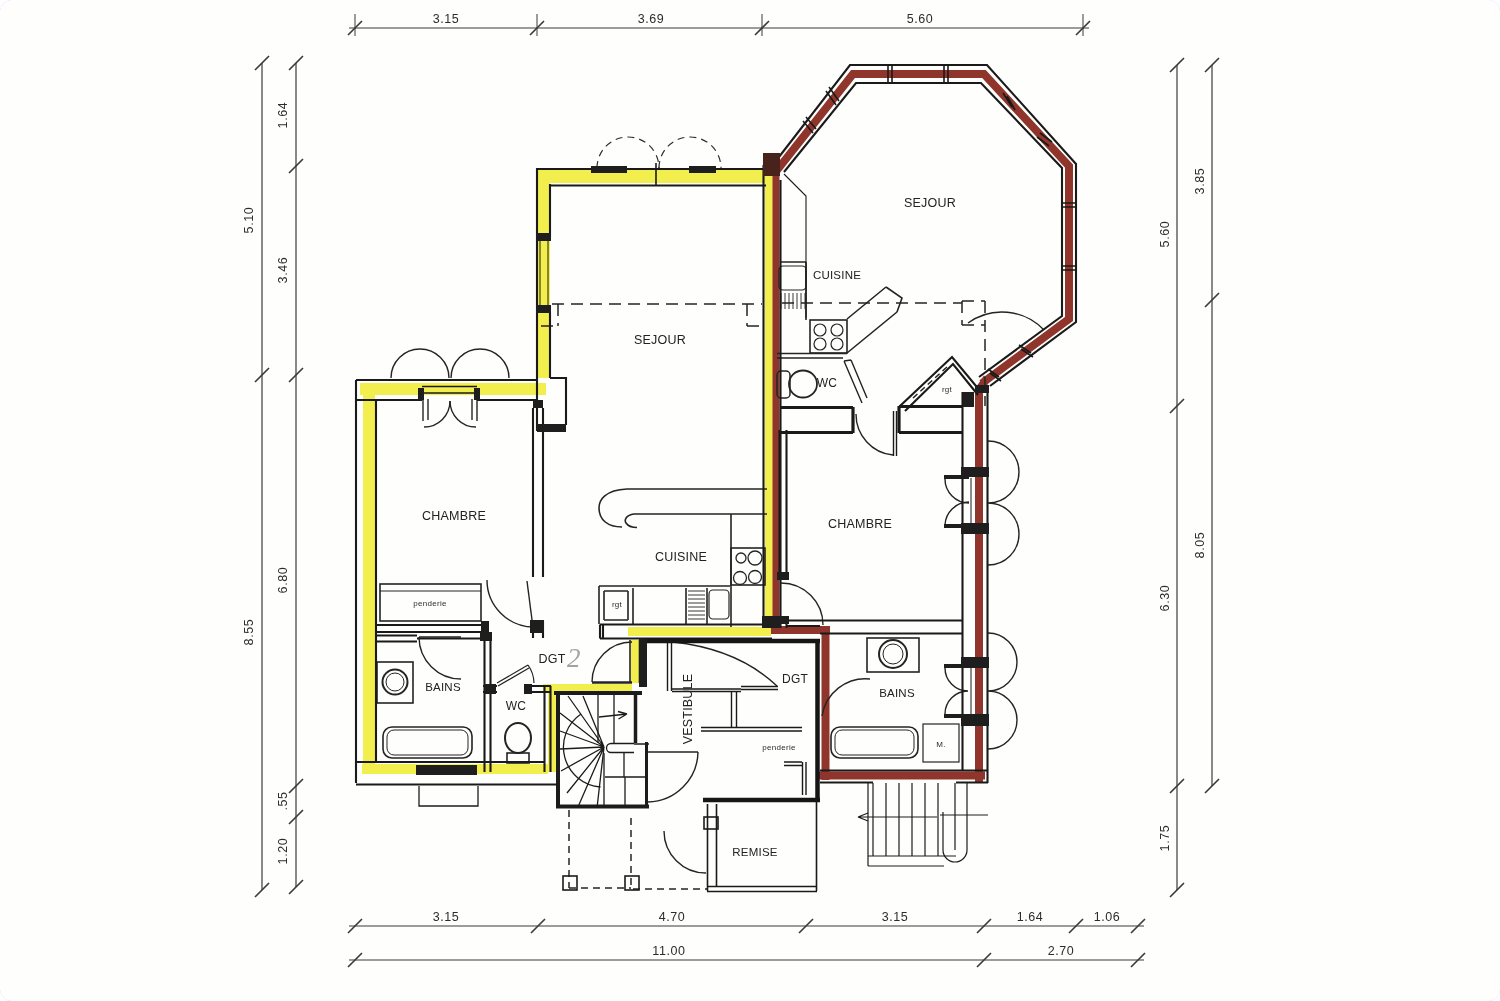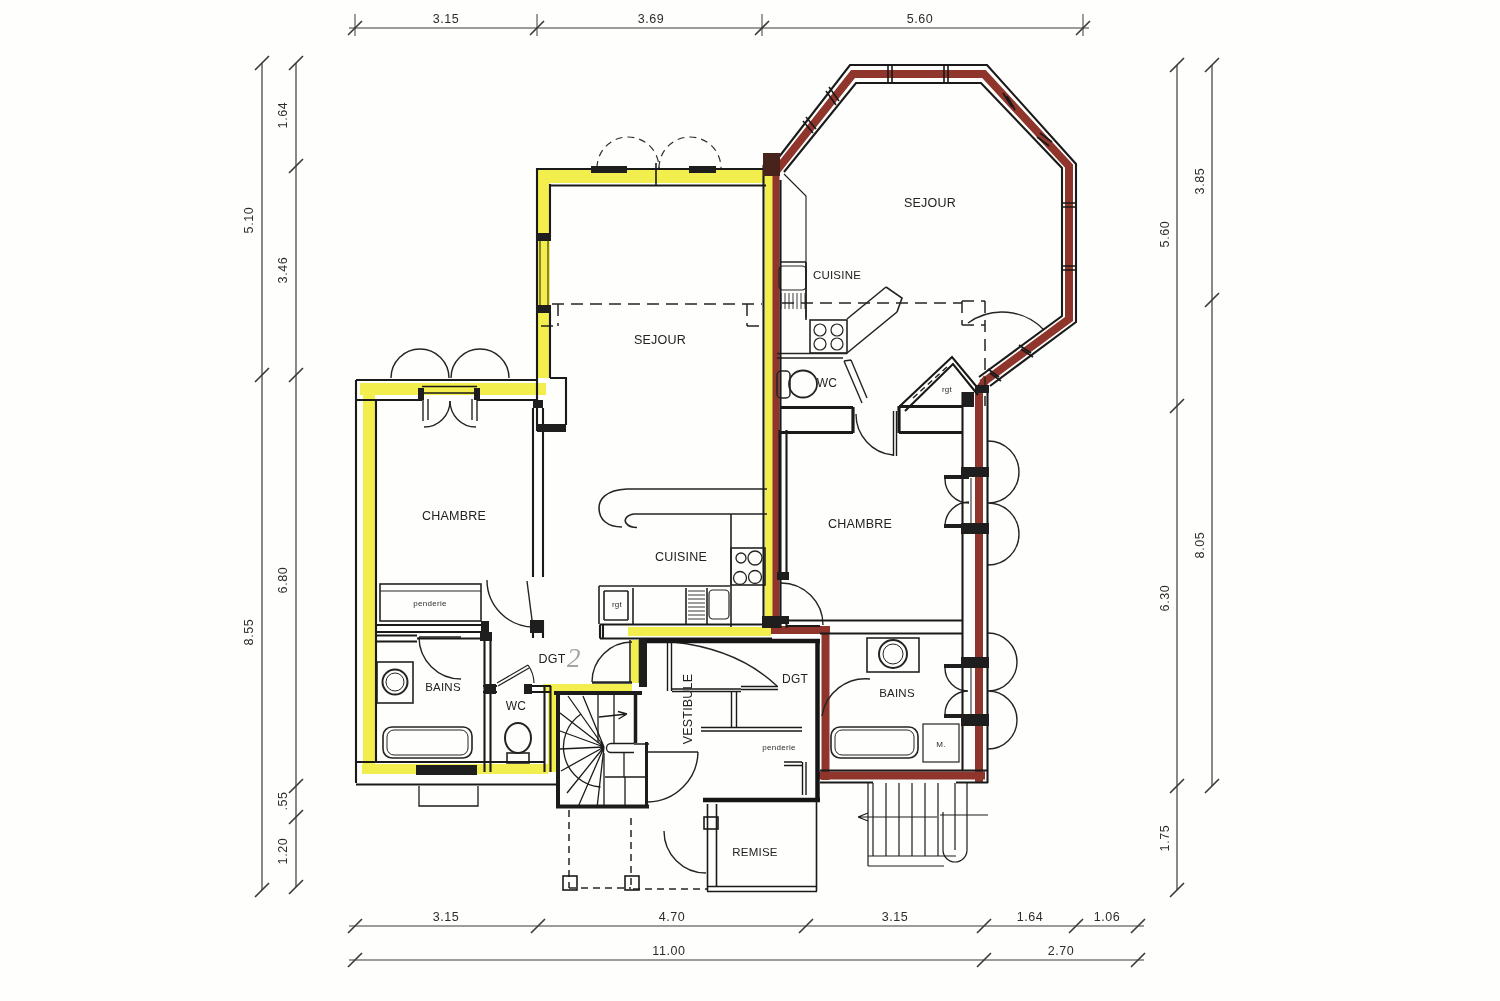--- a/index.html
+++ b/index.html
@@ -1,16 +1,16 @@
 <!DOCTYPE html>
 <html><head>
 <meta charset="utf-8">
 <style>
   html,body{margin:0;padding:0;background:#ffffff;}
-  .wrap{width:1500px;height:1001px;position:relative;overflow:hidden;background:#f0abfc;}
+  .wrap{width:1500px;height:1001px;position:relative;overflow:hidden;background:#f0abfc;border-radius:12px;}
 </style>
 </head>
 <body>
 <div class="wrap">
 <svg width="1500" height="1001" viewBox="0 0 1500 1001" xmlns="http://www.w3.org/2000/svg">
 <rect x="0" y="0" width="1500" height="1001" fill="#fefefd"></rect>
 
 <g stroke="none" fill="#f1ee4e">
 
   <rect x="540" y="170" width="233" height="13"></rect>

